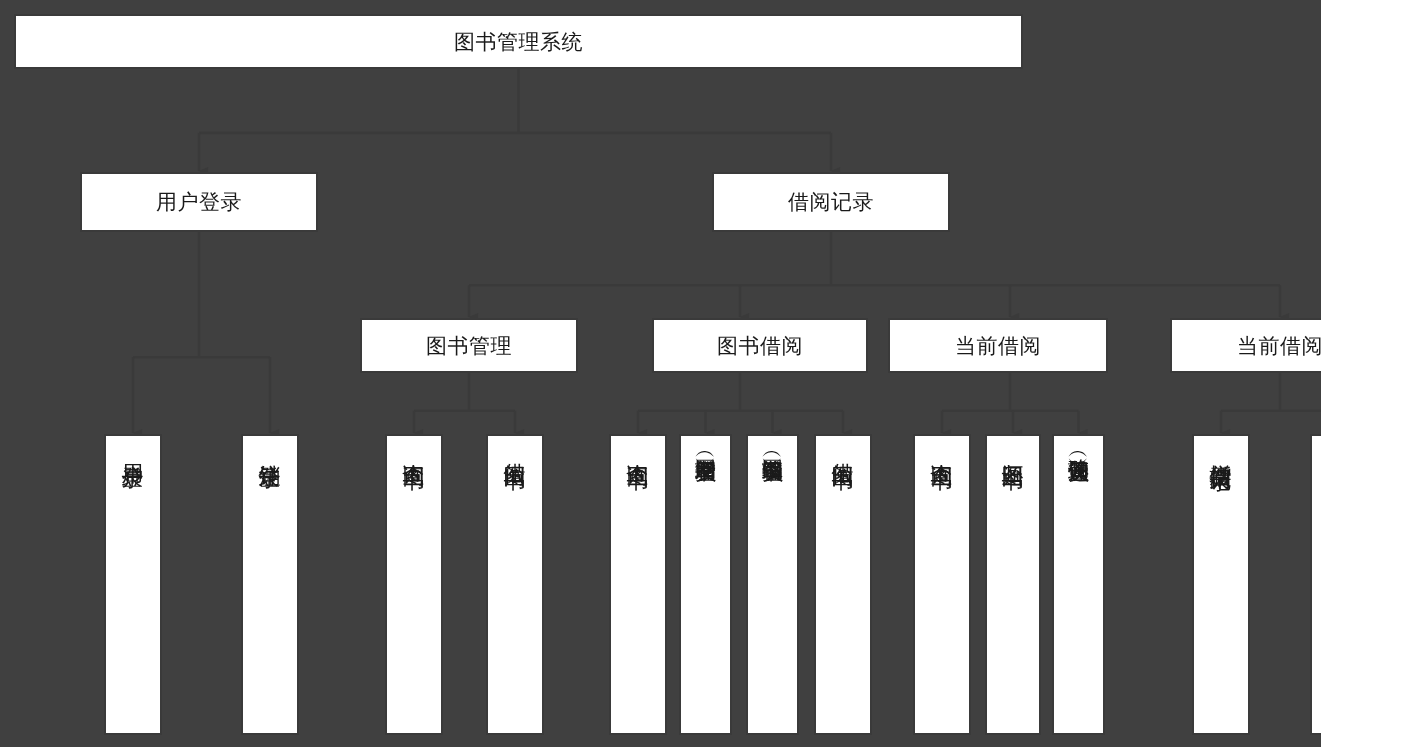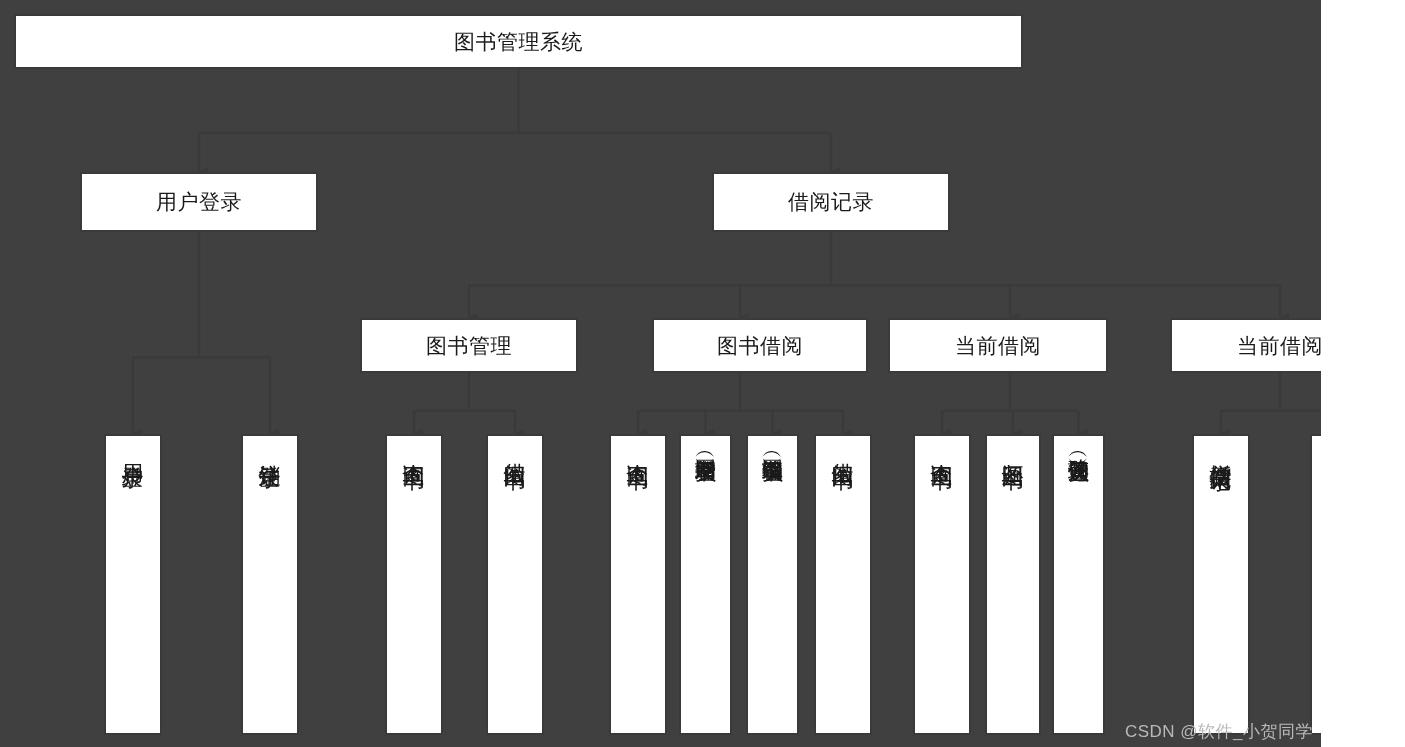--- a/index.html
+++ b/index.html
@@ -181,14 +181,13 @@
         <span class="node-label">确认归还（管理员）</span>
       </div>
       <div class="node vert" style="left: 1192px; top: 434px; width: 58px; height: 301px;">
         <span class="node-label">新增借阅记录</span>
       </div>
       <div class="node vert" style="left: 1310px; top: 434px; width: 58px; height: 301px;">
         <span class="node-label">查询借阅记录</span>
       </div>
     </div>
 
-  <div id="watermark">CSDN @软件_小贺同学</div>
 </div>
 
 </body></html>

